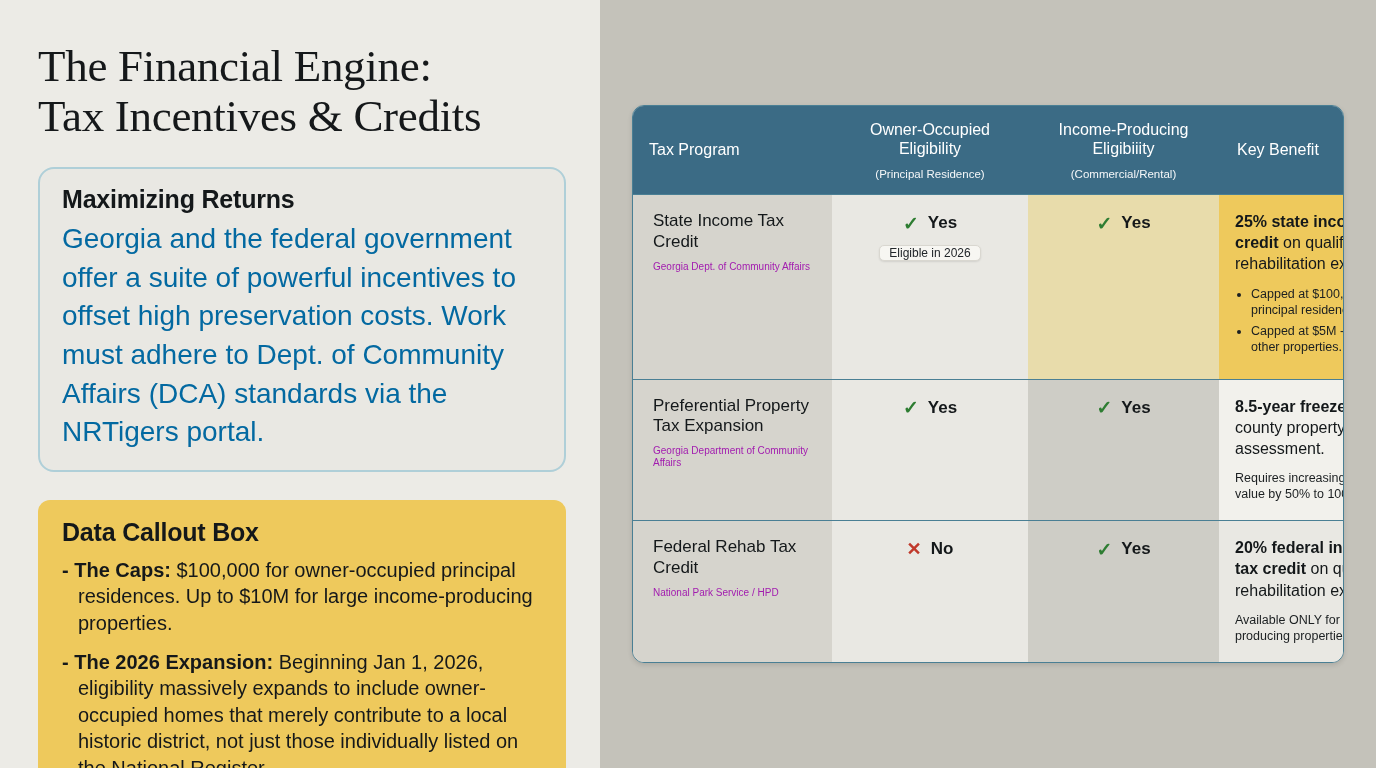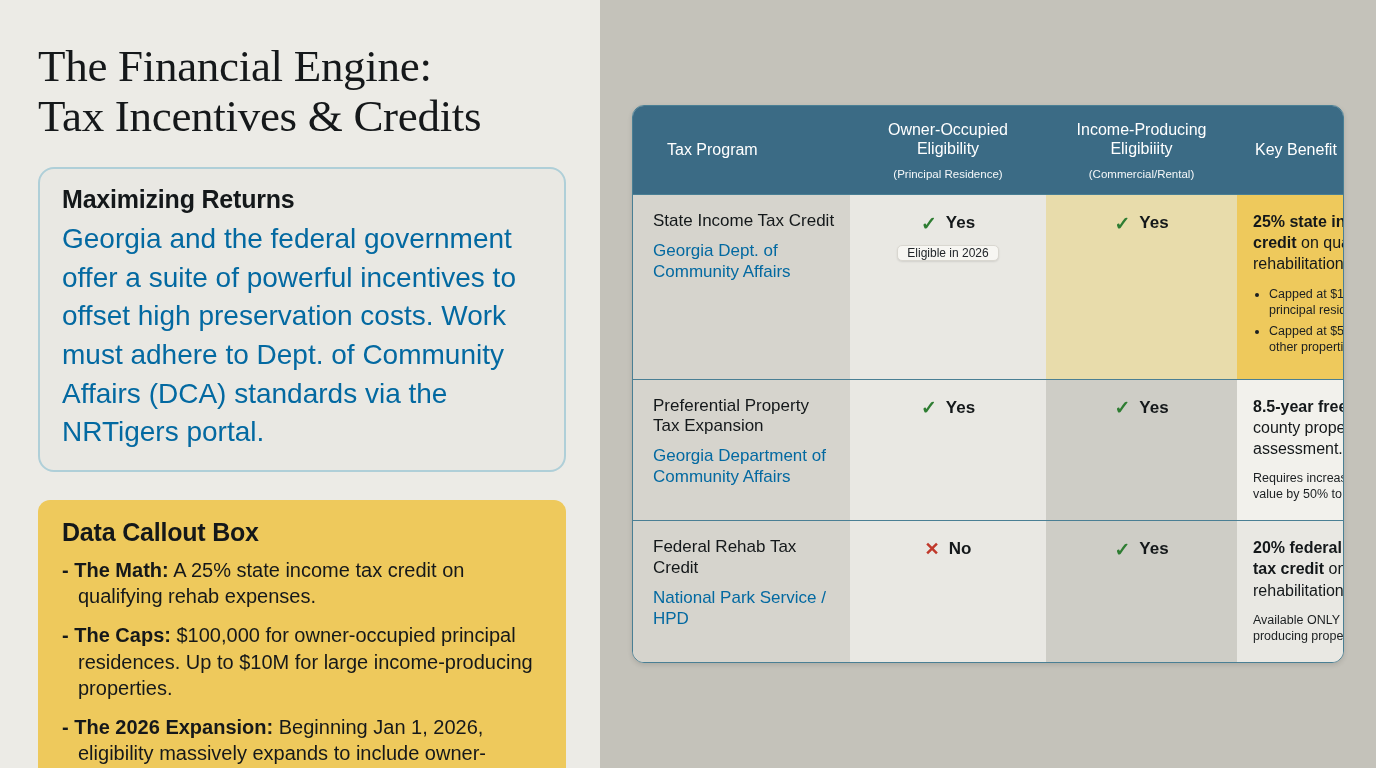--- a/index.html
+++ b/index.html
@@ -66,21 +66,21 @@
     border-radius:12px;
     overflow:hidden;
     box-shadow:0 2px 5px rgba(0,0,0,.12);
     background:#e9e8e3;
   }
   table{border-collapse:collapse;width:100%;table-layout:fixed;}
   thead th{
     background:#3b6b85;color:#ffffff;font-weight:normal;
     vertical-align:middle;padding:14px 8px;
   }
-  th.c1{width:175px;text-align:left;padding-left:34px;font-size:16px;}
+  th.c1{width:175px;text-align:left;padding-left:16px;font-size:16px;}
   th.c2{width:180px;text-align:center;}
   th.c3{width:175px;text-align:center;}
   th.c4{width:180px;text-align:left;padding-left:18px;font-size:16px;}
   .th-main{font-size:16px;line-height:1.20;display:block;}
   .th-sub{font-size:11.5px;display:block;margin-top:10px;opacity:.95;}
 
   tbody td{
     vertical-align:top;border-top:1.5px solid #4a7f94;
     padding:16px 12px 18px 12px;
   }
@@ -95,21 +95,21 @@
   .r1 td.elig.inc{background:#e8dcab;}
   .r1 td.bene{background:#eec95c;}
   .r2 td.elig.own{background:#e9e8e3;}
   .r2 td.elig.inc{background:#cecdc6;}
   .r2 td.bene{background:#f2f1ec;}
   .r3 td.elig.own{background:#e9e8e3;}
   .r3 td.elig.inc{background:#cecdc6;}
   .r3 td.bene{background:#e9e8e3;}
 
   .prog-name{font-size:17px;line-height:1.22;color:#14181a;margin-bottom:8px;}
-  .prog-agency{font-size:17px;line-height:1.25;color:#0369a1;}
+  .prog-agency{font-size:10px;line-height:1.25;color:#a21caf;}
 
   .flag{display:inline-flex;align-items:center;gap:9px;font-size:17px;font-weight:bold;color:#14181a;}
   .flag .tick{color:#2e7d32;font-size:19px;font-weight:bold;line-height:1;}
   .flag .cross{color:#c0392b;font-size:18px;font-weight:bold;line-height:1;}
 
   .badge{
     display:inline-block;margin-top:11px;
     background:#f7f6f2;border:1px solid #d9d7d0;border-radius:5px;
     padding:0 9px;font-size:12px;color:#22262a;
     box-shadow:0 1px 2px rgba(0,0,0,.10);
@@ -134,24 +134,20 @@
     </h1>
 
     <div class="info-card">
       <h2>Maximizing Returns</h2>
       <p>Georgia and the federal government offer a suite of powerful incentives to offset high preservation costs. Work must adhere to Dept. of Community Affairs (DCA) standards via the NRTigers portal.</p>
     </div>
 
     <div class="callout">
       <h2>Data Callout Box</h2>
       <ul>
-        <li>
-          <span class="dash">-</span>
-          <b>The Math:</b><span> A 25% state income tax credit on qualifying rehab expenses.</span>
-        </li>
         <li>
           <span class="dash">-</span>
           <b>The Caps:</b><span> $100,000 for owner-occupied principal residences. Up to $10M for large income-producing properties.</span>
         </li>
         <li>
           <span class="dash">-</span>
           <b>The 2026 Expansion:</b><span> Beginning Jan 1, 2026, eligibility massively expands to include owner-occupied homes that merely contribute to a local historic district, not just those individually listed on the National Register.</span>
         </li>
       </ul>
     </div>

